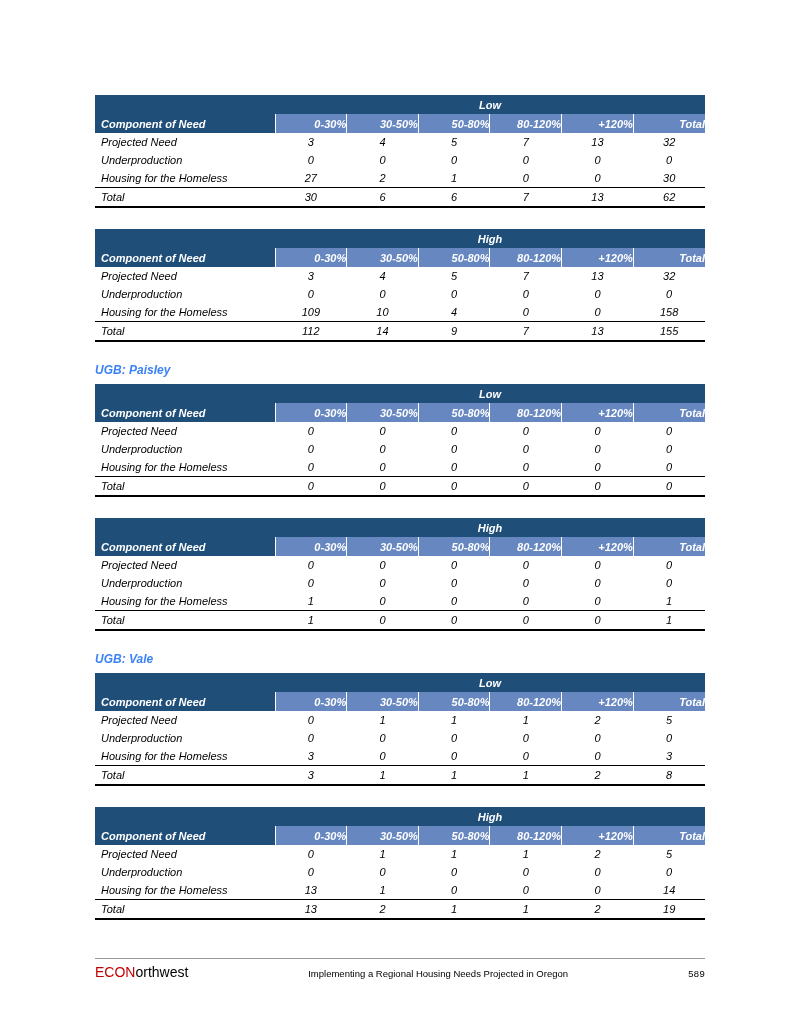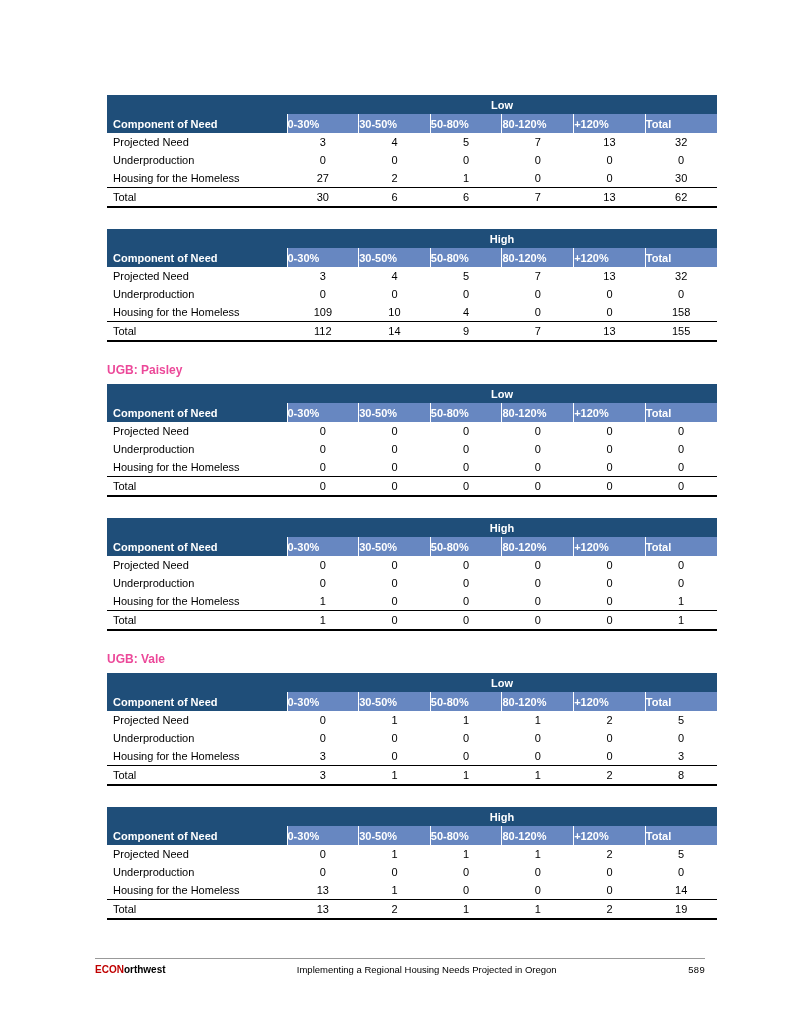--- a/index.html
+++ b/index.html
@@ -5,28 +5,29 @@
   * { margin: 0; padding: 0; box-sizing: border-box; }
   html, body { width: 800px; height: 1035px; }
   body {
     background: #ffffff;
     font-family: "Liberation Sans", sans-serif;
     position: relative;
     overflow: hidden;
   }
   .content {
     position: absolute;
-    left: 107px;
+    left: 95px;
     top: 95px;
     width: 610px;
+    font-style: italic;
   }
   .ugb-heading {
     font-size: 12px;
     font-weight: bold;
-    color: #ec4899;
+    color: #3b82f6;
     margin: 6px 0 7px 0;
   }
   table.needs-table {
     width: 100%;
     border-collapse: collapse;
     table-layout: fixed;
     margin-bottom: 21px;
   }
   col.col-label { width: 180px; }
   table.needs-table th {
@@ -40,21 +41,21 @@
   th.scenario { text-align: center; }
   .cols-row th { border-left: 1px solid #ffffff; }
   .cols-row th:first-child { border-left: none; margin-top: 28px; }
   th.label-head {
     background: var(--dark, #1F4E79);
     text-align: left;
     padding-left: 6px;
   }
   th.num-head {
     background: var(--light, #6787C1);
-    text-align: left;
+    text-align: right;
   }
   table.needs-table td {
     font-size: 11px;
     color: #000;
     height: 18px;
     vertical-align: middle;
   }
   td.row-label { text-align: left; padding-left: 6px; }
   td.num { text-align: center; }
   tr.total-row td {
@@ -67,21 +68,21 @@
     left: 95px;
     top: 958px;
     width: 610px;
     border-top: 1px solid #999;
     padding-top: 5px;
     display: flex;
     align-items: baseline;
     font-size: 9.5px;
     color: #000;
   }
-  .footer-left { font-weight: bold; font-size: 10px; white-space: nowrap; }
+  .footer-left { font-weight: normal; font-size: 14px; white-space: nowrap; }
   .brand-red { color: var(--red, #C00000); }
   .footer-center { flex: 1; text-align: center; }
   .footer-right { white-space: nowrap; font-family: Liberation Mono, monospace; }
 </style>
 </head>
 <body>
 
 <div class="page">
   <div class="content">
       <table class="needs-table">

